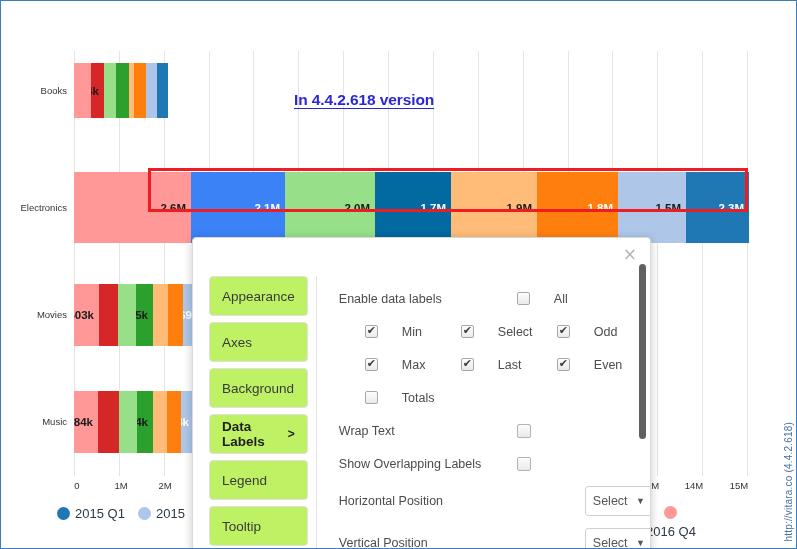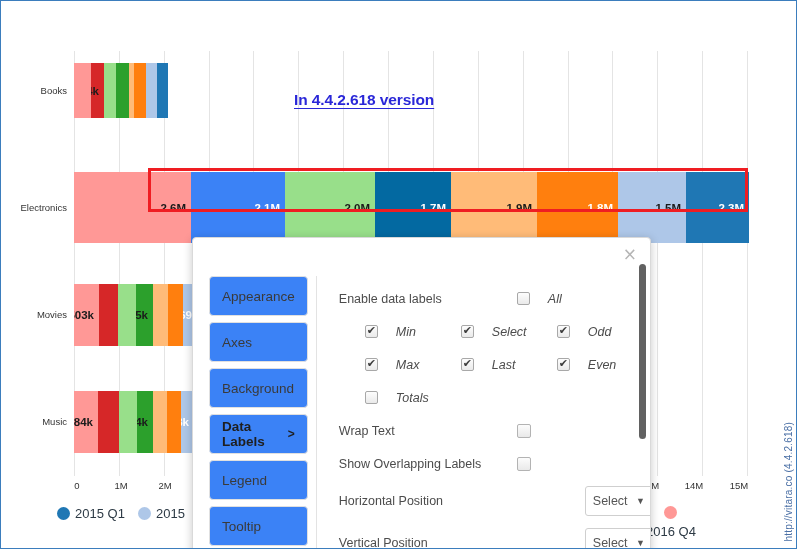--- a/index.html
+++ b/index.html
@@ -172,21 +172,21 @@
     padding-left: 16px;
     padding-right: 8px;
     border-right: 1px solid #e3e3e3;
     display: flex;
     flex-direction: column;
     gap: 6px;
   }
   .nav-item {
     height: 40px;
     flex: 0 0 40px;
-    background: #3b82f6;
+    background: #bef264;
     border: 1px solid #e0e0e0;
     border-radius: 4px;
     display: flex;
     align-items: center;
     padding: 0 12px;
     font-size: 13.5px;
     color: #3a3a3a;
     cursor: pointer;
     justify-content: space-between;
   }
@@ -206,24 +206,23 @@
   .row-label {
     font-size: 12.5px;
     color: #4c4c4c;
     width: 178px;
     flex: 0 0 178px;
   }
   .cb-group { display: flex; align-items: center; flex: 1; }
   .cb {
     display: flex;
     align-items: center;
-    gap: 18px;
+    gap: 24px;
     width: 96px;
     cursor: pointer;
-    font-style: italic;
   }
   .cb.indent { margin-left: 26px; width: 96px; }
   .cb-box {
     width: 13px; height: 13px;
     border: 1px solid #a8a8a8;
     border-radius: 2px;
     background: linear-gradient(#fdfdfd,#eaeaea);
     position: relative;
     flex: 0 0 13px;
   }

